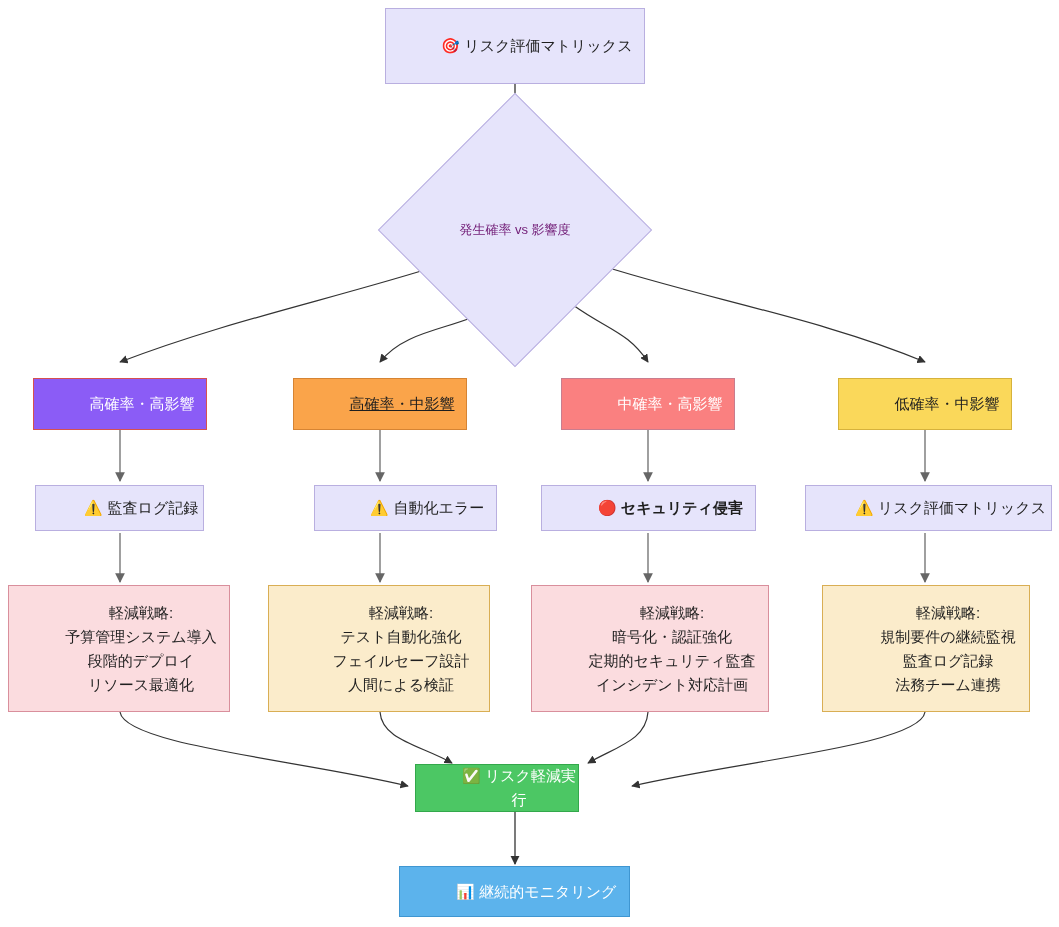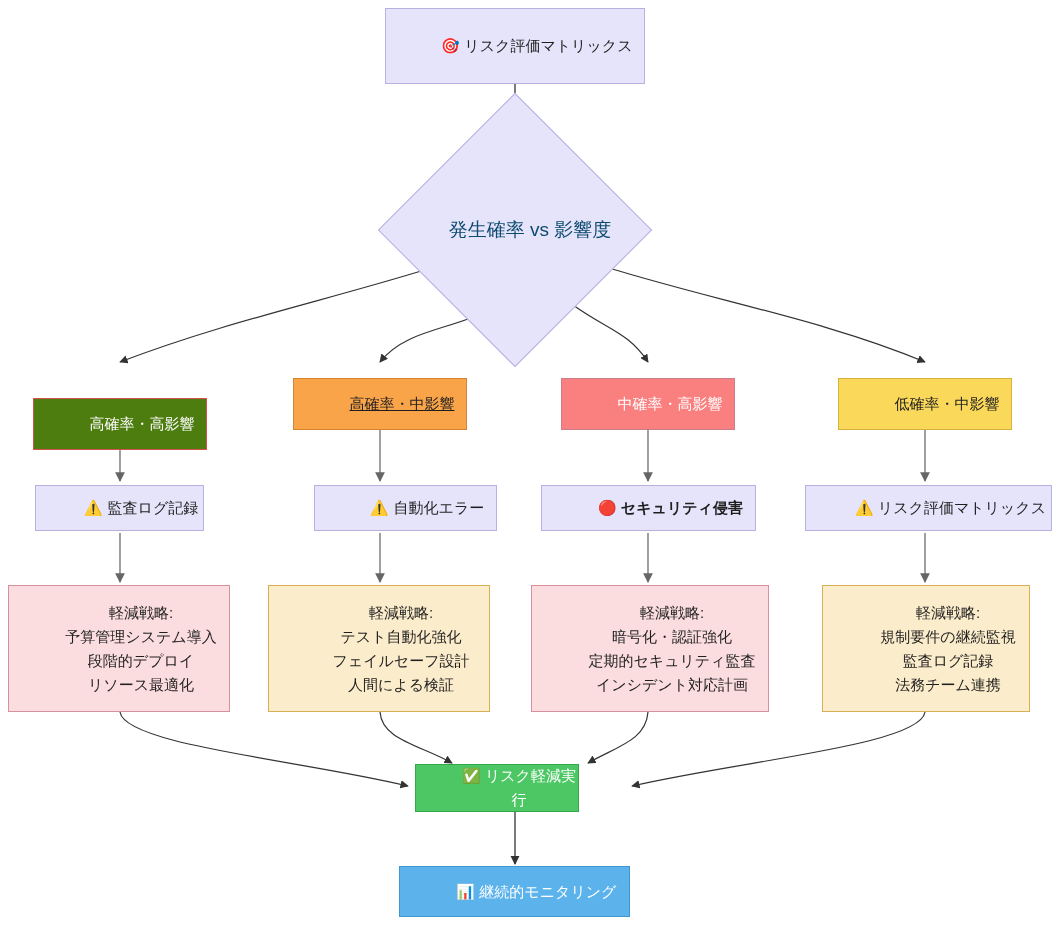--- a/index.html
+++ b/index.html
@@ -59,30 +59,30 @@
     position: absolute;
     left: 0; top: 0;
     width: 100%; height: 100%;
     background: #e6e4fb;
     border: 1px solid #b9afe0;
     transform: rotate(45deg);
     box-sizing: border-box;
   }
   .diamond-label {
     position: absolute;
-    left: 15px; top: 0;
+    left: 0; top: 0;
     width: 100%; height: 100%;
     display: flex;
     align-items: center;
     justify-content: center;
-    font-size: 19px;
-    color: #0c4a6e;
-  }
-  
-  .cat-red      { background:#4d7c0f; border-color:#d65050; color:#ffffff;margin-top:20px; }
+    font-size: 13px;
+    color: #701a75;
+  }
+  
+  .cat-red      { background:#8b5cf6; border-color:#d65050; color:#ffffff; }
   .cat-orange   { background:#faa44a; border-color:#d68433; color:#1f1f1f; }
   .cat-pink     { background:#fa8080; border-color:#c97d8e; color:#ffffff; }
   .cat-yellow   { background:#fad85a; border-color:#d6b23c; color:#1f1f1f; }
   
   .risk { background:#e6e4fb; border-color:#b9afe0; }
   
   .mit-pink   { background:#fbdcdf; border-color:#d98f9c; }
   .mit-cream  { background:#fbeccb; border-color:#d9ae54; }
   
   .exec { background:#4cc764; border-color:#33a84b; color:#ffffff; }

